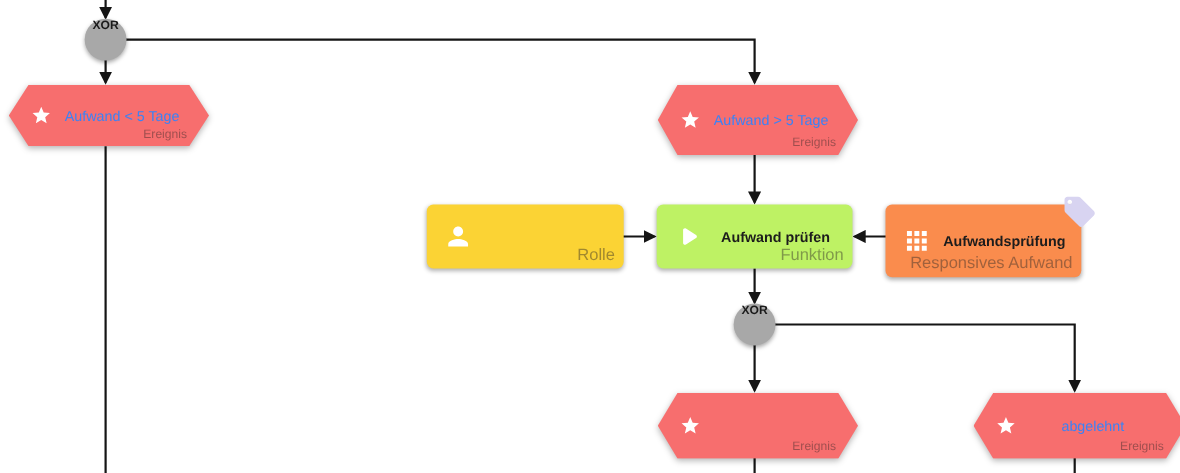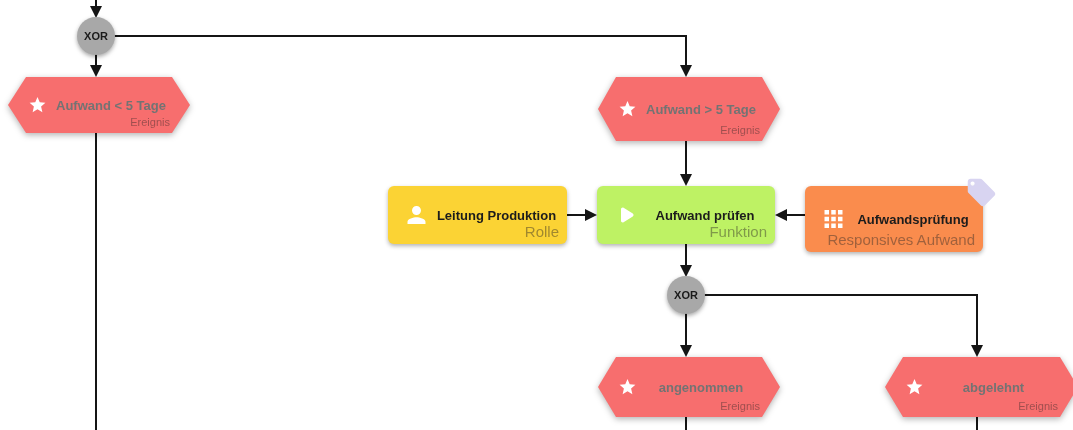--- a/index.html
+++ b/index.html
@@ -10,36 +10,36 @@
     background:#ffffff;
     font-family:"Liberation Sans", sans-serif;
   }
   .edges{position:absolute;left:0;top:0;z-index:1;}
   .edges polyline{fill:none;stroke-width:2px;}
 
   
   .xor{
     position:absolute;z-index:3;
     width:38px;height:38px;border-radius:50%;
-    display:flex;align-items:center;justify-content:center;
+    display:flex;justify-content:center;
     font-size:11px;font-weight:bold;color:#1a1a1a;
     box-shadow:0 2px 4px rgba(0,0,0,0.35);
   }
 
   
   .event{position:absolute;z-index:2;filter:drop-shadow(0 2px 3px rgba(0,0,0,0.3));}
   .event .shape{
     position:absolute;inset:0;
     clip-path:polygon(18px 0, calc(100% - 18px) 0, 100% 50%, calc(100% - 18px) 100%, 18px 100%, 0 50%);
   }
   .event .ev-icon{position:absolute;left:20px;top:50%;transform:translateY(-50%);width:19px;height:19px;z-index:2;}
   .event .ev-title{
     position:absolute;left:42px;right:18px;top:0;bottom:0;z-index:2;
     display:flex;align-items:center;justify-content:center;
-    font-size:13px;font-weight:bold;color:#737373;white-space:nowrap;text-align:center;
+    font-size:13px;font-weight:normal;color:#3b82f6;white-space:nowrap;text-align:center;
   }
   .event .ev-type{
     position:absolute;right:20px;bottom:5px;z-index:2;
     font-size:11px;color:rgba(50,40,40,0.45);margin-left:24px;
   }
 
   
   .box{
     position:absolute;z-index:2;border-radius:6px;
     box-shadow:0 2px 4px rgba(0,0,0,0.3);
@@ -104,21 +104,20 @@
         <path class="icon-white" d="M12 17.27L18.18 21l-1.64-7.03L22 9.24l-7.19-.61L12 2 9.19 8.63 2 9.24l5.46 4.73L5.82 21z"></path>
       </svg>
     <span class="ev-title">Aufwand &gt; 5 Tage</span>
     <span class="ev-type">Ereignis</span>
   </div>
 
   <div class="box" style="left: 388px; top: 186px; width: 179px; height: 58px; background-color: rgb(251, 211, 52);">
     <svg class="bx-icon" viewBox="0 0 24 24">
         <path class="icon-white" d="M12 12c2.21 0 4-1.79 4-4s-1.79-4-4-4-4 1.79-4 4 1.79 4 4 4zm0 2c-2.67 0-8 1.34-8 4v2h16v-2c0-2.66-5.33-4-8-4z"></path>
       </svg>
-    <span class="bx-title">Leitung Produktion</span>
     <span class="bx-type">Rolle</span>
   </div>
 
   <div class="box" style="left: 597px; top: 186px; width: 178px; height: 58px; background-color: #bef264;">
     <svg class="bx-icon" viewBox="0 0 24 24">
         <path class="icon-white" d="M8 6.8v10.4c0 1.18 1.3 1.9 2.3 1.27l8.17-5.2c.93-.59.93-1.95 0-2.54L10.3 5.53C9.3 4.9 8 5.62 8 6.8z"></path>
       </svg>
     <span class="bx-title">Aufwand prüfen</span>
     <span class="bx-type">Funktion</span>
   </div>
@@ -132,21 +131,20 @@
     <svg class="badge-tag" viewBox="0 0 24 24">
       <path fill-rule="evenodd" d="M21.41 11.58l-9-9C12.05 2.22 11.55 2 11 2H4c-1.1 0-2 .9-2 2v7c0 .55.22 1.05.59 1.42l9 9c.36.36.86.58 1.41.58.55 0 1.05-.22 1.41-.59l7-7c.37-.36.59-.86.59-1.41 0-.55-.23-1.06-.59-1.42zM5.5 7C4.67 7 4 6.33 4 5.5S4.67 4 5.5 4 7 4.67 7 5.5 6.33 7 5.5 7z" fill="#d8d4f1"></path>
     </svg>
   </div>
 
   <div class="event" style="left:598px;top:357px;width:182px;height:60px;">
     <div class="shape" style="background-color: rgb(247, 110, 110);"></div>
     <svg class="ev-icon" viewBox="0 0 24 24">
         <path class="icon-white" d="M12 17.27L18.18 21l-1.64-7.03L22 9.24l-7.19-.61L12 2 9.19 8.63 2 9.24l5.46 4.73L5.82 21z"></path>
       </svg>
-    <span class="ev-title">angenommen</span>
     <span class="ev-type">Ereignis</span>
   </div>
 
   <div class="event" style="left:885px;top:357px;width:193px;height:60px;">
     <div class="shape" style="background-color: rgb(247, 110, 110);"></div>
     <svg class="ev-icon" viewBox="0 0 24 24">
         <path class="icon-white" d="M12 17.27L18.18 21l-1.64-7.03L22 9.24l-7.19-.61L12 2 9.19 8.63 2 9.24l5.46 4.73L5.82 21z"></path>
       </svg>
     <span class="ev-title">abgelehnt</span>
     <span class="ev-type">Ereignis</span>

